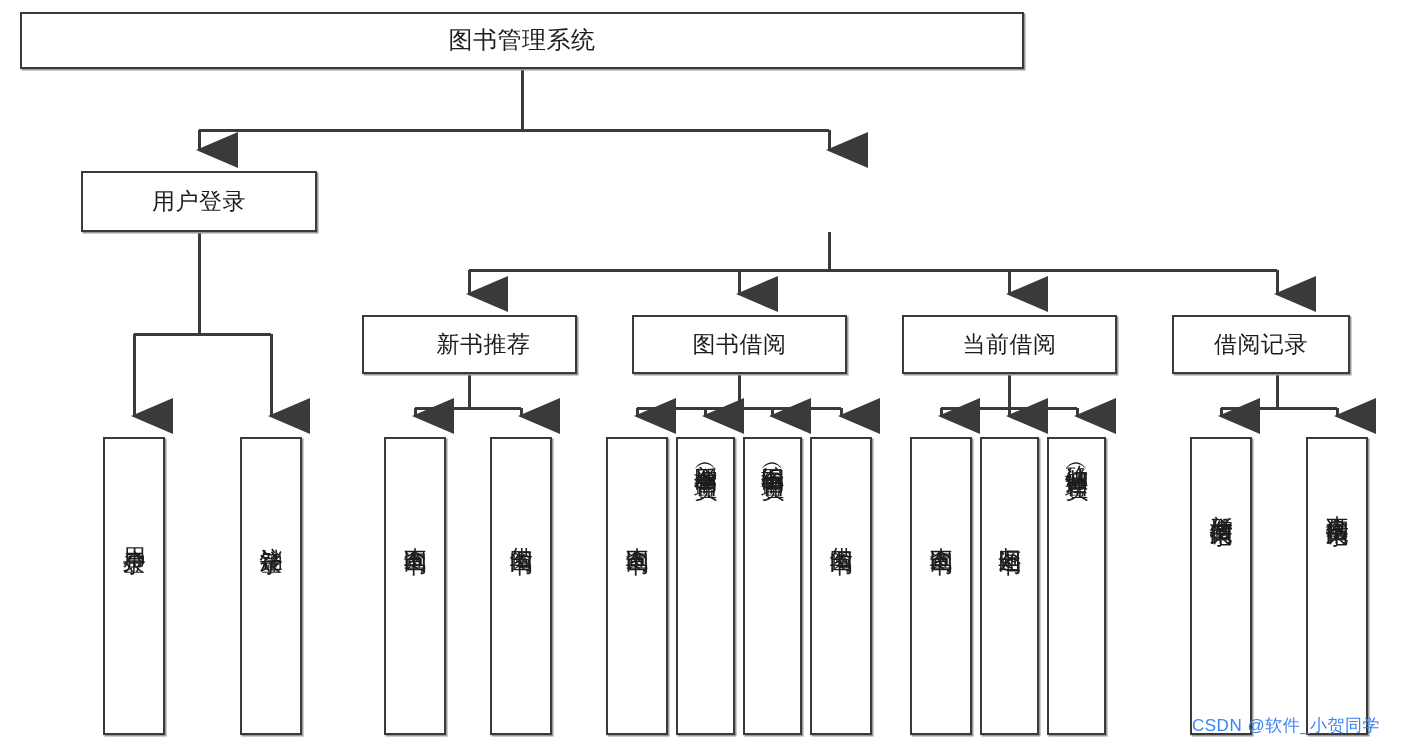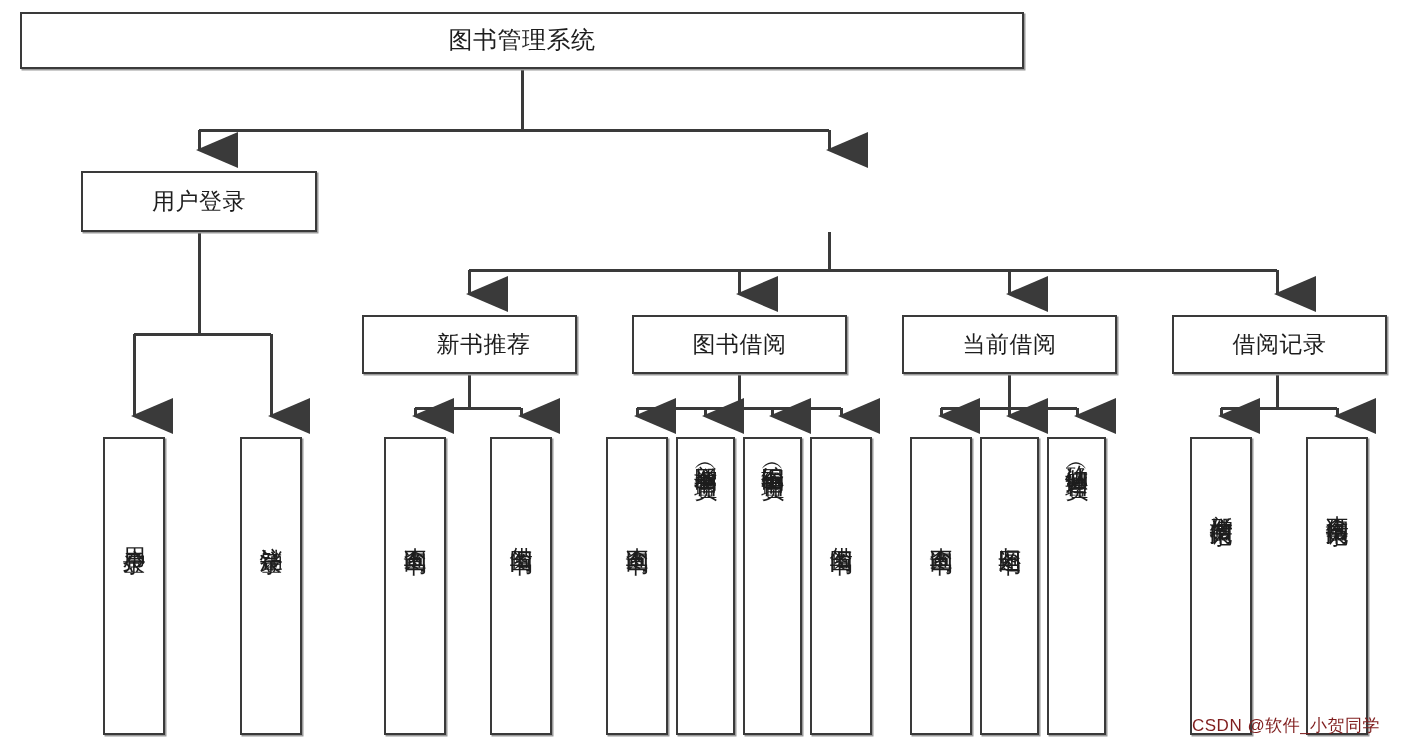--- a/index.html
+++ b/index.html
@@ -68,21 +68,21 @@
     margin-top: 82px;
   }
   .node.vertical.mid2 .node-label {
     margin-top: 50px;
   }
   .watermark {
     position: absolute;
     left: 1192px;
     top: 714px;
     font-size: 17px;
-    color: #7f1d1d;
+    color: #3b82f6;
     letter-spacing: 0.5px;
     white-space: nowrap;
     z-index: 3;
     font-family: "Liberation Sans", "DejaVu Sans", sans-serif;
   }
 </style>
 </head>
 <body>
 
 <div id="diagram">
@@ -148,21 +148,21 @@
 
   <div class="node horizontal" style="left:362px; top:315px; width:215px; height:59px;padding-left:28px;">
     <span class="node-label">新书推荐</span>
   </div>
   <div class="node horizontal" style="left:902px; top:315px; width:215px; height:59px;">
     <span class="node-label">当前借阅</span>
   </div>
   <div class="node horizontal" style="left:632px; top:315px; width:215px; height:59px;">
     <span class="node-label">图书借阅</span>
   </div>
-  <div class="node horizontal" style="left:1172px; top:315px; width:215px; height:59px;">
+  <div class="node horizontal" style="left:1172px; top:315px; width:178px; height:59px;">
     <span class="node-label">借阅记录</span>
   </div>
 
   <div class="node vertical mid" style="left:103px; top:437px; width:62px; height:298px;">
     <span class="node-label">用户登录</span>
   </div>
   <div class="node vertical mid" style="left:240px; top:437px; width:62px; height:298px;">
     <span class="node-label">注销登录</span>
   </div>
 

